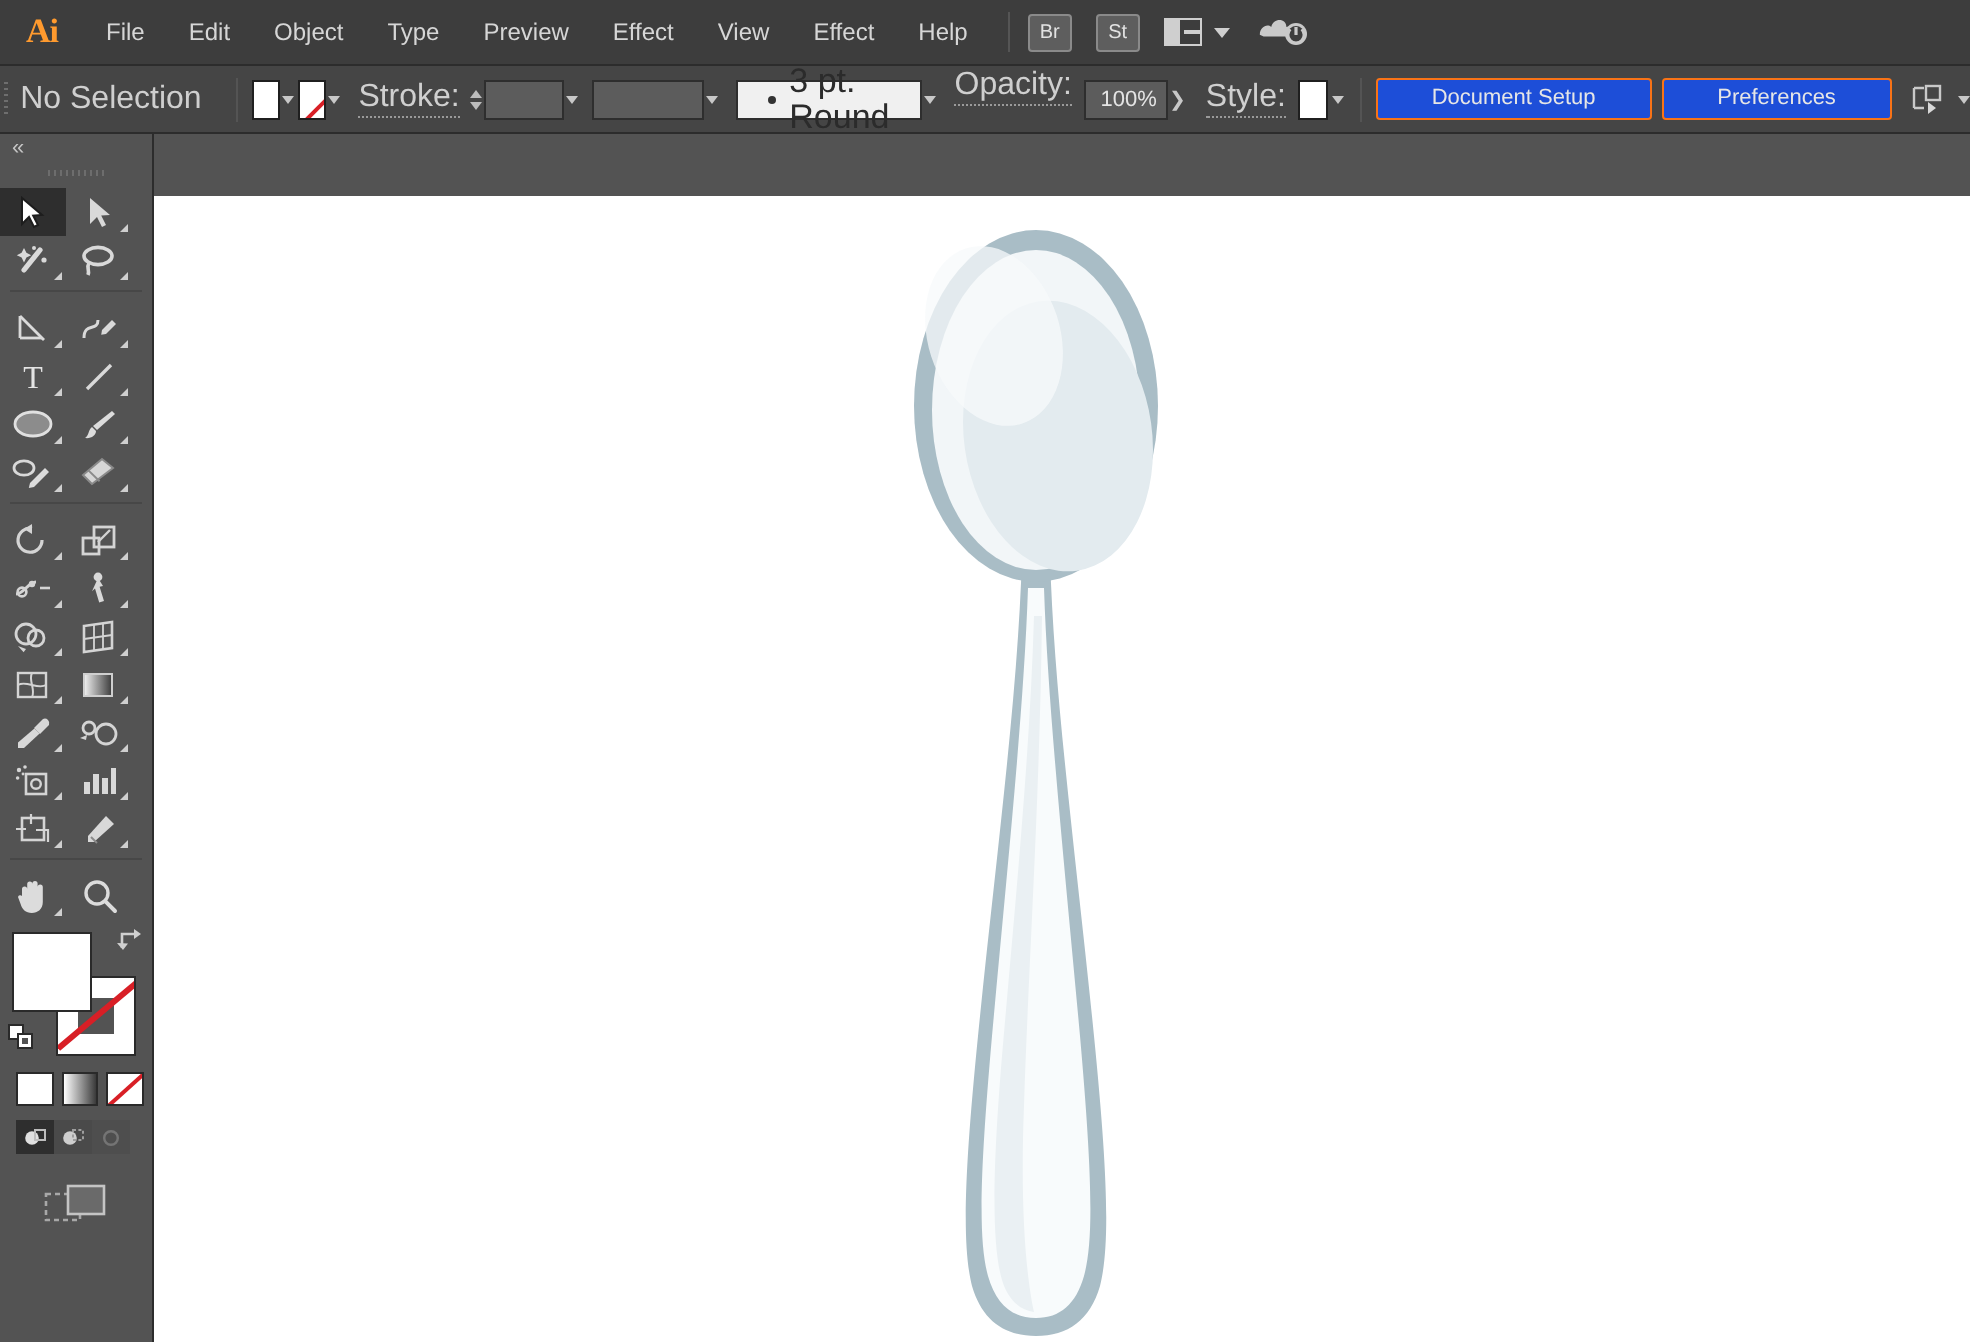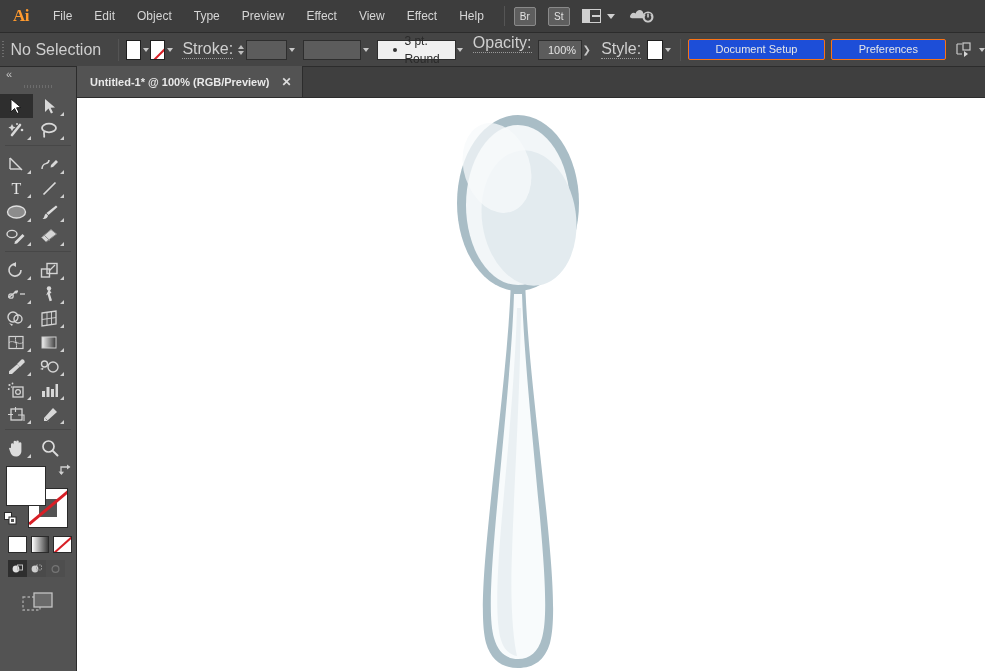--- a/index.html
+++ b/index.html
@@ -108,21 +108,21 @@
     width:0;height:0;border-left:3.5px solid transparent;border-right:3.5px solid transparent;
   }
   .stepper i.up { border-bottom:4px solid #bdbdbd; margin-bottom:2px; }
   .stepper i.dn { border-top:4px solid #bdbdbd; }
   .field {
     height: 20px; background:#5c5c5c; border:1px solid #2e2e2e;
     color:#e4e4e4; font-size:11px; line-height:18px; padding:0 5px;
   }
   .field-white {
     height: 20px; background:#f0f0f0; border:1px solid #2e2e2e;
-    color:#2b2b2b; font-size:12px; line-height:18px; padding:0 15px;
+    color:#2b2b2b; font-size:17px; line-height:18px; padding:0 15px;
     display:flex; align-items:center;
   }
   .brush-dot {
     width:4px;height:4px;border-radius:50%;background:#333;margin-right:7px;flex:none;
   }
   .dotted { border-bottom: 1px dotted #9a9a9a; }
   .arrow-r {
     width: 14px; height:20px; display:flex;align-items:center;justify-content:center;
     color:#c8c8c8; font-size:10px; cursor:pointer;
   }
@@ -332,26 +332,20 @@
     <div style="display:flex;align-items:center;margin-left:10px;">
       <svg width="18" height="16" viewBox="0 0 18 16">
         <path d="M1 2 h5 M1 2 v10 M1 12 h5" stroke="#c9c9c9" stroke-width="1.2" fill="none"></path>
         <rect x="7" y="1" width="7" height="7" fill="none" stroke="#c9c9c9" stroke-width="1.2"></rect>
         <path d="M8 9 l0 6 l4 -3 z" fill="#d8d8d8"></path>
       </svg>
       <span class="chev" style="margin-left:5px;border-top-color:#c8c8c8;border-left-width:3.5px;border-right-width:3.5px;border-top-width:4px;"></span>
     </div>
   </div>
 
-  <div class="tabbar">
-    <div class="doc-tab">
-      <span>Untitled-1* @ 100% (RGB/Preview)</span>
-      <span class="tab-close">✕</span>
-    </div>
-  </div>
 
   <div class="toolpanel">
     <div class="tp-head"></div>
     <div class="tp-grip">
         <i></i>
       </div>
 
     <div class="tools">
 
       <div class="trow">

